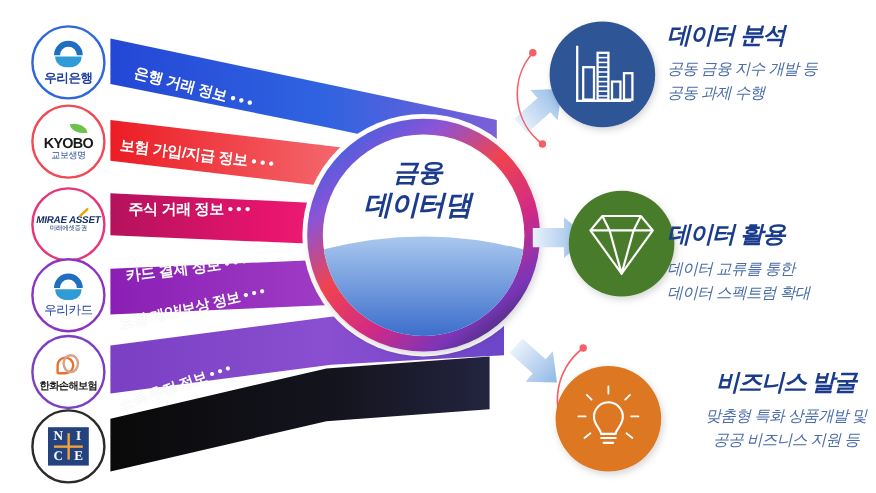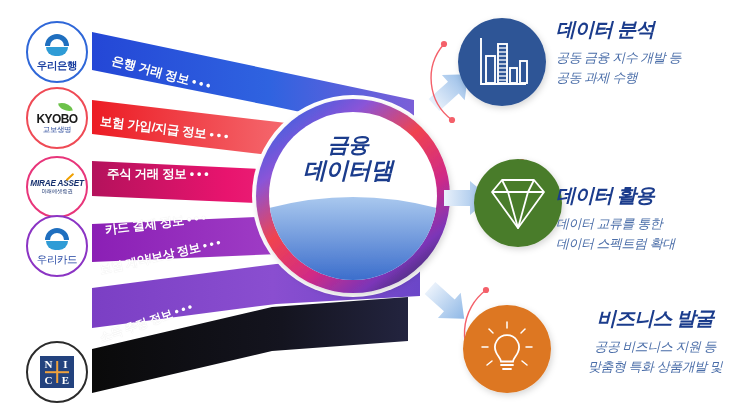--- a/index.html
+++ b/index.html
@@ -331,20 +331,27 @@
 
   <div class="logo-badge" id="badge-wcard">
     <div class="woori-mark">
       <div class="wm-top"></div>
         <div class="wm-notch"></div>
         <div class="wm-bot"></div>
     </div>
     <div class="ln1">우리카드</div>
   </div>
 
+  <div class="logo-badge" id="badge-hanwha">
+    <div class="hanwha-mark">
+      <div class="hm-a"></div>
+        <div class="hm-b"></div>
+    </div>
+    <div class="ln1">한화손해보험</div>
+  </div>
 
   <div class="logo-badge" id="badge-nice">
     <div class="nice-mark">
       <span>N</span>
       <span>I</span>
       <span>C</span>
       <span>E</span>
       <div class="nice-cross-v"></div>
         <div class="nice-cross-h"></div>
     </div>
@@ -369,17 +376,17 @@
   </div>
 
   <div class="outcome" id="outcome-1">
     <div class="o-title">데이터 활용</div>
     <div class="o-sub">데이터 교류를 통한</div>
     <div class="o-sub">데이터 스펙트럼 확대</div>
   </div>
 
   <div class="outcome" id="outcome-2">
     <div class="o-title">비즈니스 발굴</div>
+    <div class="o-sub">맞춤형 특화 상품개발 및</div>
     <div class="o-sub">공공 비즈니스 지원 등</div>
-    <div class="o-sub">맞춤형 특화 상품개발 및</div>
   </div>
 
 </div>
 
 </body></html>

